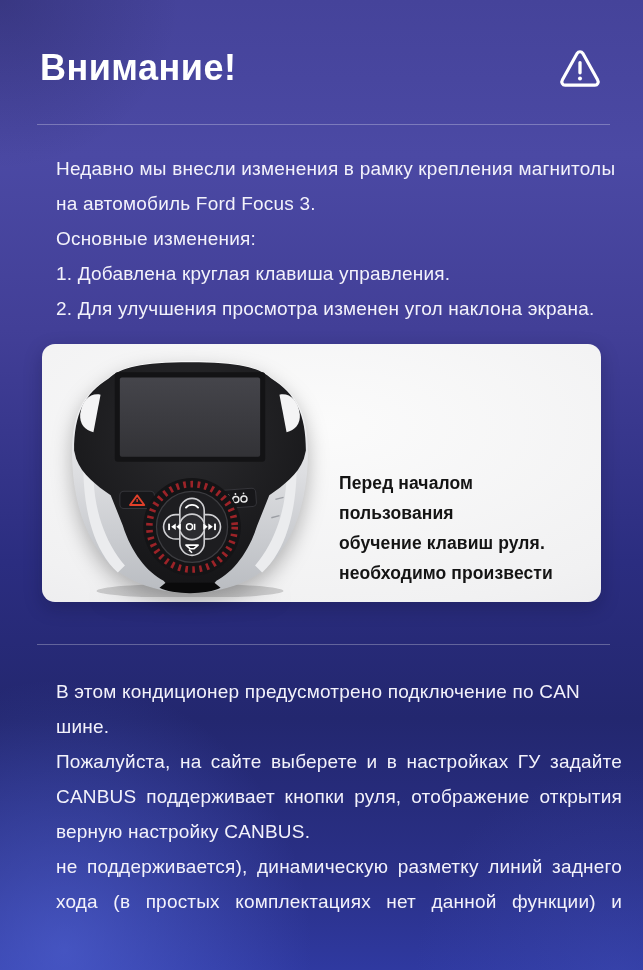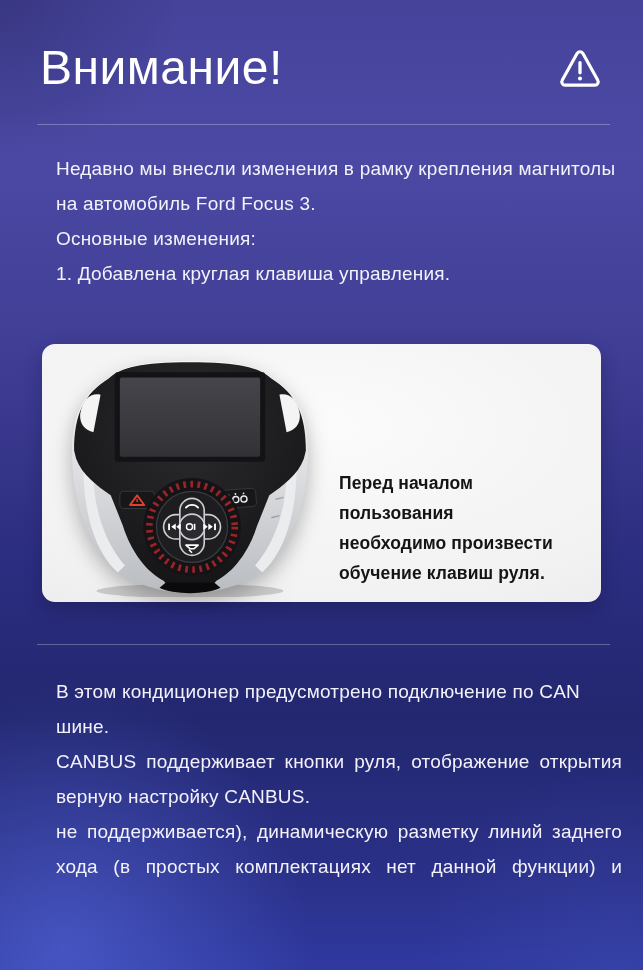--- a/index.html
+++ b/index.html
@@ -11,21 +11,21 @@
   .page{
     position:relative;width:643px;height:970px;
     background:
       radial-gradient(55% 40% at 10% 98%, rgba(88,108,224,.55), rgba(88,108,224,0) 70%),
       radial-gradient(45% 30% at 96% 100%, rgba(70,85,190,.30), rgba(70,85,190,0) 70%),
       radial-gradient(40% 25% at 0% 0%, rgba(20,20,60,.25), rgba(20,20,60,0) 70%),
       linear-gradient(180deg,#45439a 0%,#4b49a4 16%,#423f97 34%,#2b2d80 58%,#23276f 74%,#2a3087 90%,#2f39a0 100%);
   }
   .title-row{position:absolute;top:44px;left:40px;right:40px;height:48px;
     display:flex;justify-content:space-between;align-items:center;}
-  .page-title{font-size:48px;font-weight:normal;color:#ffffff;letter-spacing:.5px;line-height:1;text-align:center;}
+  .page-title{font-size:36px;font-weight:bold;color:#ffffff;letter-spacing:.5px;line-height:1;text-align:center;}
   .warn-icon{width:42px;height:40px;margin-right:2px;}
   .divider{position:absolute;left:37px;right:33px;height:1px;
     background:rgba(255,255,255,.28);}
   .div1{top:124px;}
   .div2{top:644px;}
   .copy{position:absolute;left:40px;width:566px;color:#f3f2fb;
     font-size:19px;line-height:35px;letter-spacing:.2px;margin-left:16px;}
   .intro{top:151px;}
   .canbus{top:674px;}
   .line{white-space:normal;}
@@ -56,20 +56,21 @@
     </svg>
   </div>
 
   <div class="divider div1"></div>
 
   <div class="copy intro">
     <div class="line">Недавно мы внесли изменения в рамку  крепления магнитолы</div>
     <div class="line">на автомобиль Ford Focus 3.</div>
     <div class="line">Основные изменения:</div>
     <div class="line">1. Добавлена круглая клавиша управления.</div>
+    <div class="line">2. Для улучшения просмотра изменен угол наклона экрана.</div>
   </div>
 
   <div class="card">
 
     <svg class="unit" viewBox="0 0 260 242">
       <defs>
         <linearGradient id="silv" x1="0" y1="0" x2="0" y2="1">
           <stop offset="0" stop-color="#fbfbfc"></stop>
           <stop offset=".5" stop-color="#dcdde0"></stop>
           <stop offset="1" stop-color="#b9bcc1"></stop>
@@ -156,29 +157,30 @@
           <line x1="134.5" y1="170" x2="134.5" y2="176" stroke="#fff" stroke-width="1.6"></line>
         </g>
         <path d="M126,191 h12 l-4,3.5 h-4 Z M129,195.5 l3,3" fill="none" stroke="#fff" stroke-width="1.6" stroke-linejoin="round"></path>
       </g>
 
       <path d="M100,233 C112,240 148,240 160,233 L154,228 H106 Z" fill="#0a0a0b"></path>
     </svg>
 
     <div class="card-note">
       <div>Перед началом пользования</div>
+      <div>обучение клавиш руля.</div>
       <div>необходимо произвести</div>
-      <div>обучение клавиш руля.</div>
     </div>
   </div>
 
   <div class="divider div2"></div>
 
   <div class="copy canbus">
     <div class="line">В этом кондиционер предусмотрено подключение по CAN шине.</div>
+    <div class="line j">Пожалуйста, на сайте выберете и в настройках ГУ задайте</div>
     <div class="line j">CANBUS поддерживает кнопки руля, отображение открытия</div>
     <div class="line">верную настройку CANBUS.</div>
     <div class="line j">не поддерживается), динамическую разметку линий заднего</div>
     <div class="line j">хода (в простых комплектациях нет данной функции) и</div>
 
   </div>
 
 </div>
 
 </body></html>

